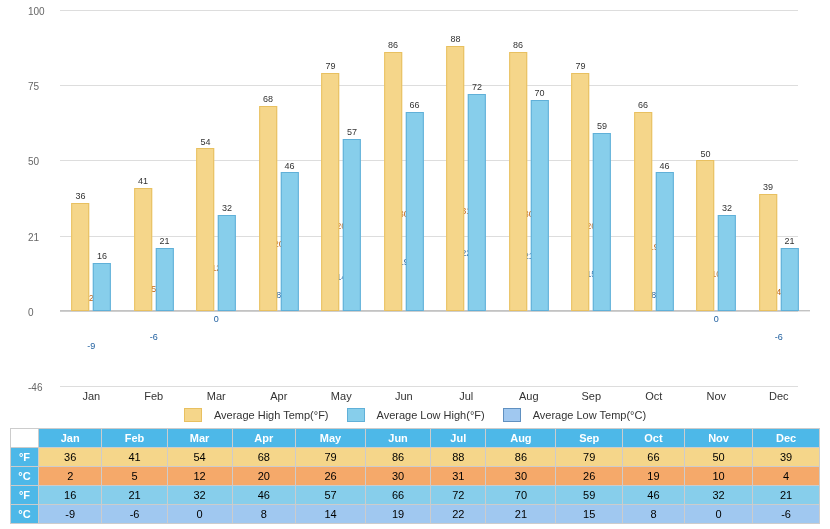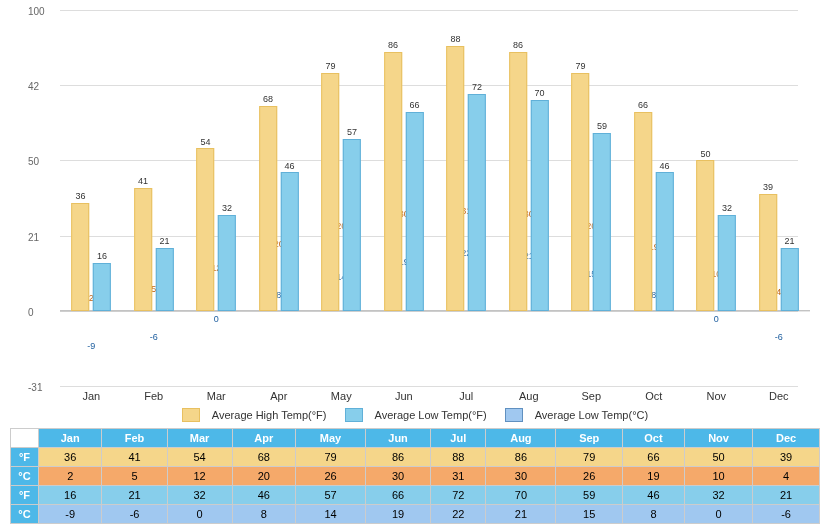--- a/index.html
+++ b/index.html
@@ -182,33 +182,33 @@
 <div class="container">
   <div class="chart-area">
     <div class="y-axis-label"></div>
     <div class="chart-inner">
       <div class="plot-area" id="plot-area" style="height: 230px;">
       <div class="grid-lines">
             <div class="grid-line" style="top: 0%;">
               <span class="grid-label">100</span>
             </div>
             <div class="grid-line" style="top: 20%;">
-              <span class="grid-label">42</span>
+              <span class="grid-label">75</span>
             </div>
             <div class="grid-line" style="top: 40%;">
               <span class="grid-label">50</span>
             </div>
             <div class="grid-line" style="top: 60%;">
               <span class="grid-label">21</span>
             </div>
             <div class="grid-line" style="top: 80%;">
               <span class="grid-label">0</span>
             </div>
             <div class="grid-line" style="top: 100%;">
-              <span class="grid-label">-31</span>
+              <span class="grid-label">-46</span>
             </div>
           </div>
           <svg style="position: absolute; top: 0px; left: 0px; width: 100%; height: 100%; overflow: visible;">
             <polygon points="4.166666666666666% 78.4% 12.5% 76% 20.833333333333336% 70.39999999999999% 29.166666666666668% 64% 37.5% 59.20000000000001% 45.83333333333333% 56.00000000000001% 54.166666666666664% 55.2% 62.5% 56.00000000000001% 70.83333333333334% 59.20000000000001% 79.16666666666666% 64.8% 87.5% 72% 95.83333333333334% 76.8% 95.83333333333334% 84.8% 87.5% 80% 79.16666666666666% 73.6% 70.83333333333334% 68% 62.5% 63.2% 54.166666666666664% 62.4% 45.83333333333333% 64.8% 37.5% 68.8% 29.166666666666668% 73.6% 20.833333333333336% 80% 12.5% 84.8% 4.166666666666666% 87.2%" fill="rgba(240,160,80,0.45)" stroke="none"></polygon>
             <polygon points="4.166666666666666% 87.2% 12.5% 84.8% 20.833333333333336% 80% 29.166666666666668% 73.6% 37.5% 68.8% 45.83333333333333% 64.8% 54.166666666666664% 62.4% 62.5% 63.2% 70.83333333333334% 68% 79.16666666666666% 73.6% 87.5% 80% 95.83333333333334% 84.8% 95.83333333333334% 80% 87.5% 80% 79.16666666666666% 80% 70.83333333333334% 80% 62.5% 80% 54.166666666666664% 80% 45.83333333333333% 80% 37.5% 80% 29.166666666666668% 80% 20.833333333333336% 80% 12.5% 80% 4.166666666666666% 80%" fill="rgba(150,200,240,0.55)" stroke="none"></polygon>
             <line x1="0%" x2="100%" y1="80%" y2="80%" stroke="#aaa" stroke-width="1"></line>
             <text x="4.166666666666666%" y="77.4%" font-size="9" text-anchor="middle" fill="#c06010">2</text>
             <text x="12.5%" y="75%" font-size="9" text-anchor="middle" fill="#c06010">5</text>
             <text x="20.833333333333336%" y="69.39999999999999%" font-size="9" text-anchor="middle" fill="#c06010">12</text>
             <text x="29.166666666666668%" y="63%" font-size="9" text-anchor="middle" fill="#c06010">20</text>
@@ -325,21 +325,21 @@
     </div>
   </div>
 
   <div class="legend" id="legend">
       <div class="legend-item">
         <span class="legend-box" style="background: rgb(245, 214, 138); border: 1px solid rgb(232, 192, 96);"></span>
         <span>Average High Temp(°F)</span>
       </div>
       <div class="legend-item">
         <span class="legend-box" style="background: rgb(135, 206, 235); border: 1px solid rgb(96, 176, 216);"></span>
-        <span>Average Low Temp(°F)</span>
+        <span>Average Low High(°F)</span>
       </div>
       <div class="legend-item">
         <span class="legend-box" style="background: rgb(160, 200, 240); border: 1px solid rgb(96, 144, 192);"></span>
         <span>Average Low Temp(°C)</span>
       </div>
     </div>
 
   <div class="bottom-section">
     <table class="data-table" id="data-table">
         <thead>

